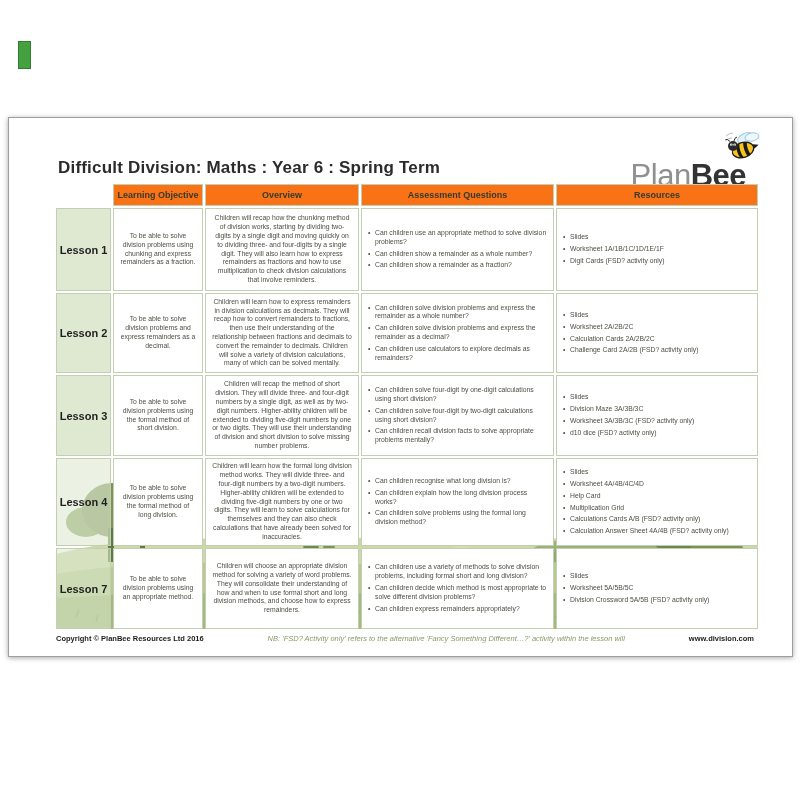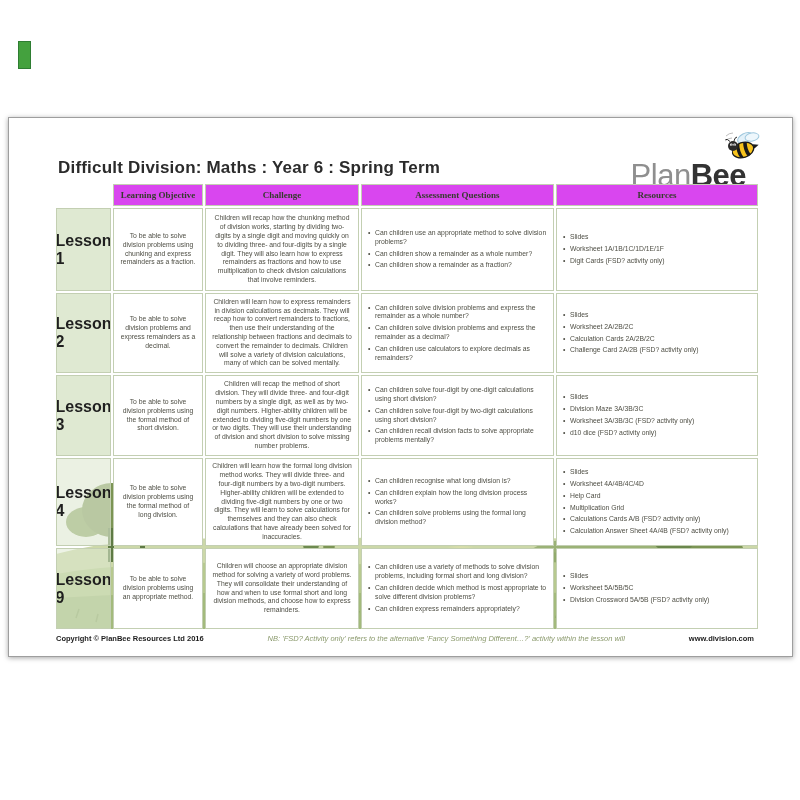--- a/index.html
+++ b/index.html
@@ -24,24 +24,24 @@
   .table-wrap { position:absolute; left:47px; top:66px; width:702px; height:445px; }
   .landscape { position:absolute; left:0; top:274px; width:702px; height:171px; z-index:0; }
   .landscape svg { display:block; width:100%; height:100%; }
 
   .grid { position:relative; z-index:1; display:grid;
     grid-template-columns:55px 90px 154px 193px 202px;
     grid-template-rows:22px 83px 80px 81px 88px 81px;
     gap:2px; width:702px; height:445px; }
   .cell { border:1px solid #c3cfb2; overflow:hidden; }
   .corner { border:none; background:transparent; }
-  .head { background:#d946ef; display:flex; align-items:center; justify-content:center;
-    font-size:9px; font-weight:bold; color:#353b2c; text-align:center;font-family:Liberation Serif, serif; }
+  .head { background:#f97316; display:flex; align-items:center; justify-content:center;
+    font-size:9px; font-weight:bold; color:#353b2c; text-align:center; }
   .lesson-label { background:#dfe9d2; display:flex; align-items:center; justify-content:center;
-    font-size:16px; font-weight:bold; color:#1f1f1f; }
+    font-size:11px; font-weight:bold; color:#1f1f1f; }
   .body { background:#ffffff; display:flex; align-items:center; justify-content:center;
     font-size:6.8px; color:#4e4e44; line-height:1.3; }
   .obj, .ovw { text-align:center; padding:3px 6px; }
   .qlist, .rlist { width:100%; padding:3px 4px 3px 6px; list-style:none; }
   .qlist li, .rlist li { position:relative; padding-left:7px; margin:3px 0; }
   .qlist li::before, .rlist li::before { content:"\2022"; position:absolute; left:0; top:0; color:#4e4e44; }
   .row4.lesson-label { background:rgba(223,233,210,0.62); }
   .row5.lesson-label { background:rgba(223,233,210,0.55); }
 
   .page-footer { position:absolute; left:47px; right:38px; top:516px; display:flex;
@@ -111,21 +111,21 @@
           <circle cx="405" cy="103" r="19" fill="url(#glowA)"></circle>
           <circle cx="556" cy="112" r="15" fill="url(#glowA)"></circle>
           <path d="M0,140 C180,128 420,142 702,130 L702,171 L0,171 Z" fill="#a3ba7c"></path>
           <path d="M20,160 l3,-9 M40,164 l2,-8 M70,158 l3,-9 M120,163 l2,-8 M300,162 l3,-9 M500,160 l2,-8 M650,163 l3,-9" stroke="#8aa465" stroke-width="1.5" fill="none"></path>
         </svg>
       </div>
 
       <div class="grid">
         <div class="cell corner"></div>
         <div class="cell head">Learning Objective</div>
-        <div class="cell head">Challenge</div>
+        <div class="cell head">Overview</div>
         <div class="cell head">Assessment Questions</div>
         <div class="cell head">Resources</div>
 
         <div class="cell lesson-label">Lesson 1</div>
         <div class="cell body">
             <div class="obj">To be able to solve division problems using chunking and express remainders as a fraction.</div>
           </div>
         <div class="cell body">
             <div class="ovw">Children will recap how the chunking method of division works, starting by dividing two-digits by a single digit and moving quickly on to dividing three- and four-digits by a single digit. They will also learn how to express remainders as fractions and how to use multiplication to check division calculations that involve reminders.</div>
           </div>
@@ -208,21 +208,21 @@
           <ul class="rlist">
             <li>Slides</li>
             <li>Worksheet 4A/4B/4C/4D</li>
             <li>Help Card</li>
             <li>Multiplication Grid</li>
             <li>Calculations Cards A/B (FSD? activity only)</li>
             <li>Calculation Answer Sheet 4A/4B (FSD? activity only)</li>
           </ul>
         </div>
 
-        <div class="cell lesson-label row5">Lesson 9</div>
+        <div class="cell lesson-label row5">Lesson 7</div>
         <div class="cell body row5-objective row5">
             <div class="obj">To be able to solve division problems using an appropriate method.</div>
           </div>
         <div class="cell body row5">
             <div class="ovw">Children will choose an appropriate division method for solving a variety of word problems. They will consolidate their understanding of how and when to use formal short and long division methods, and choose how to express remainders.</div>
           </div>
         <div class="cell body row5">
           <ul class="qlist">
             <li>Can children use a variety of methods to solve division problems, including formal short and long division?</li>
             <li>Can children decide which method is most appropriate to solve different division problems?</li>

